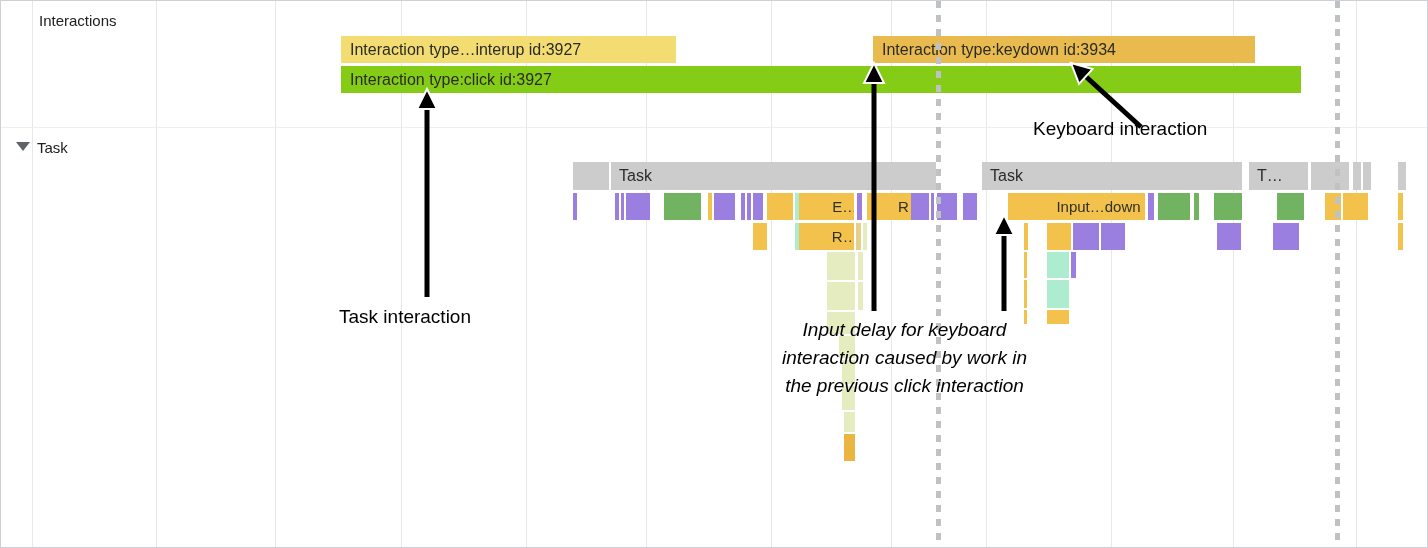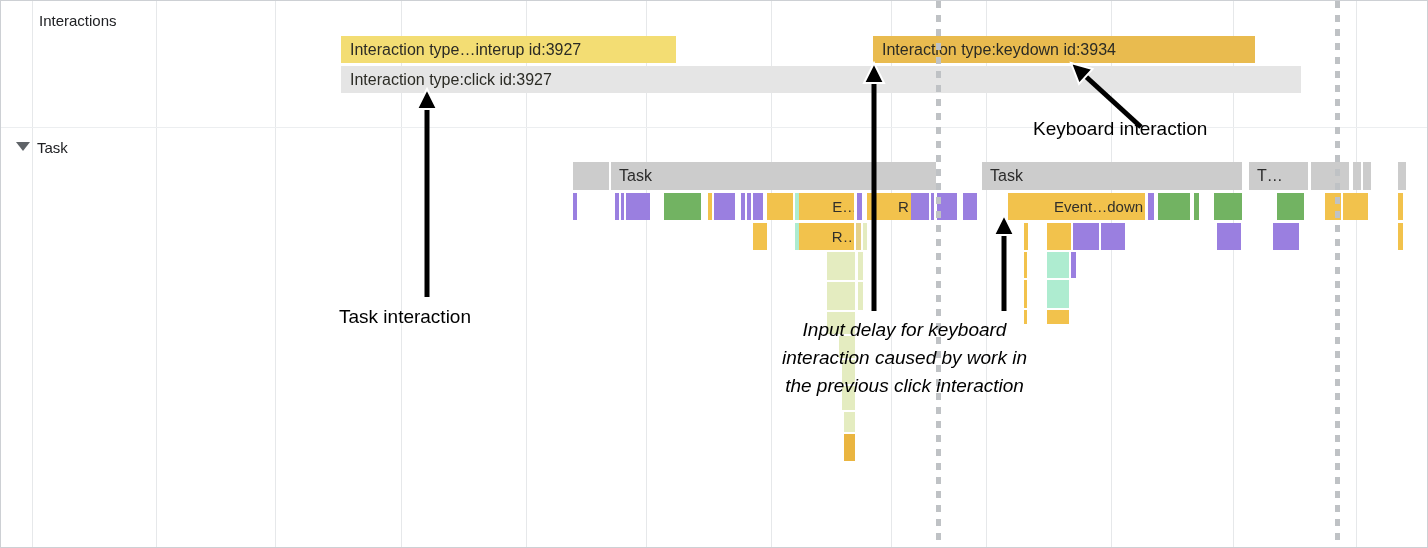--- a/index.html
+++ b/index.html
@@ -158,23 +158,23 @@
     <div class="fblock" style="left: 1046px; top: 309px; width: 22px; height: 14px; background: rgb(242, 194, 76);"></div>
     <div class="fblock" style="left: 1023px; top: 309px; width: 3px; height: 14px; background: rgb(242, 194, 76);"></div>
     <div class="fblock" style="left: 838px; top: 335px; width: 16px; height: 22px; background: rgb(228, 236, 192);"></div>
     <div class="fblock" style="left: 841px; top: 359px; width: 13px; height: 24px; background: rgb(228, 236, 192);"></div>
     <div class="fblock" style="left: 841px; top: 385px; width: 13px; height: 24px; background: rgb(228, 236, 192);"></div>
     <div class="fblock" style="left: 843px; top: 411px; width: 11px; height: 20px; background: rgb(228, 236, 192);"></div>
     <div class="fblock" style="left: 843px; top: 433px; width: 11px; height: 27px; background: rgb(234, 181, 64);"></div>
     <div class="fblock lbl" style="left: 798px; top: 192px; width: 55px; height: 27px; background: rgb(242, 194, 76);">E…k</div>
     <div class="fblock lbl" style="left: 866px; top: 192px; width: 32px; height: 27px; background: rgb(242, 194, 76);">R…</div>
     <div class="fblock lbl" style="left: 798px; top: 222px; width: 55px; height: 27px; background: rgb(242, 194, 76); text-align: right;">R…s</div>
-    <div class="fblock lbl" style="left: 1007px; top: 192px; width: 137px; height: 27px; background: rgb(242, 194, 76);">Event…down</div>
+    <div class="fblock lbl" style="left: 1007px; top: 192px; width: 137px; height: 27px; background: rgb(242, 194, 76);">Input…down</div>
     <div class="ibar" style="left: 340px; top: 35px; width: 335px; height: 27px; background: rgb(243, 221, 115);">Interaction type…interup id:3927</div>
-    <div class="ibar" style="left: 340px; top: 65px; width: 960px; height: 27px; background: #e5e5e5;">Interaction type:click id:3927</div>
+    <div class="ibar" style="left: 340px; top: 65px; width: 960px; height: 27px; background: #84cc16;">Interaction type:click id:3927</div>
     <div class="ibar" style="left: 872px; top: 35px; width: 382px; height: 27px; background: rgb(233, 187, 79);">Interaction type:keydown id:3934</div>
     <div class="dottedline" style="left: 935px;"></div>
     <div class="dottedline" style="left: 1334px;"></div>
     <svg width="1428" height="548" style="position: absolute; left: 0px; top: 0px; pointer-events: none;">
       <g>
         <line x1="426" y1="296" x2="426" y2="108" stroke="#000" stroke-width="5"></line>
         <polygon points="426,88 436,108 416,108" fill="#000" stroke="#fff" stroke-width="2"></polygon>
       </g>
       <g>
         <line x1="1140" y1="126" x2="1084.7605762400456" y2="75.49538399089872" stroke="#000" stroke-width="5"></line>

